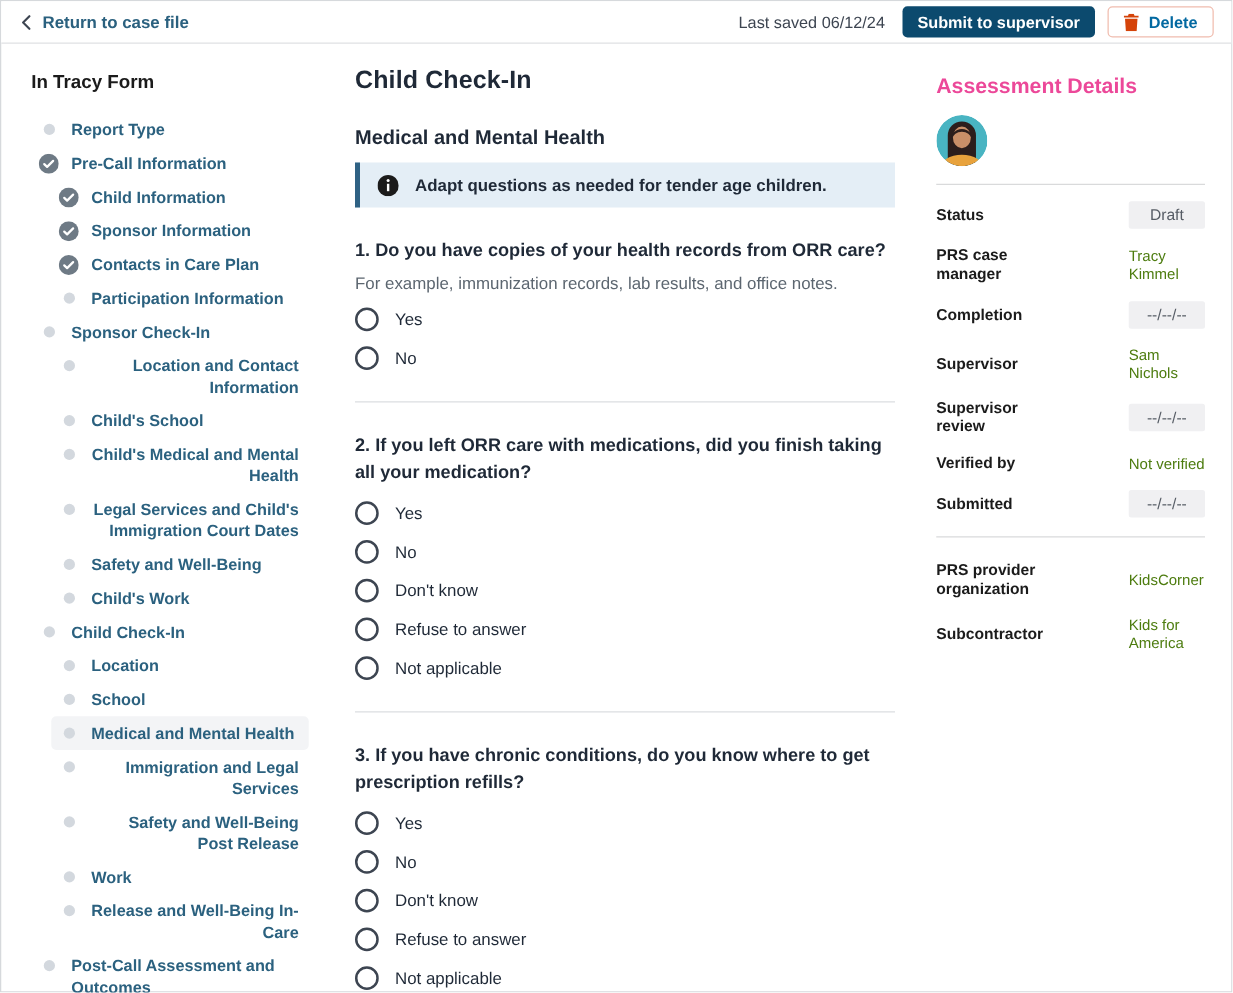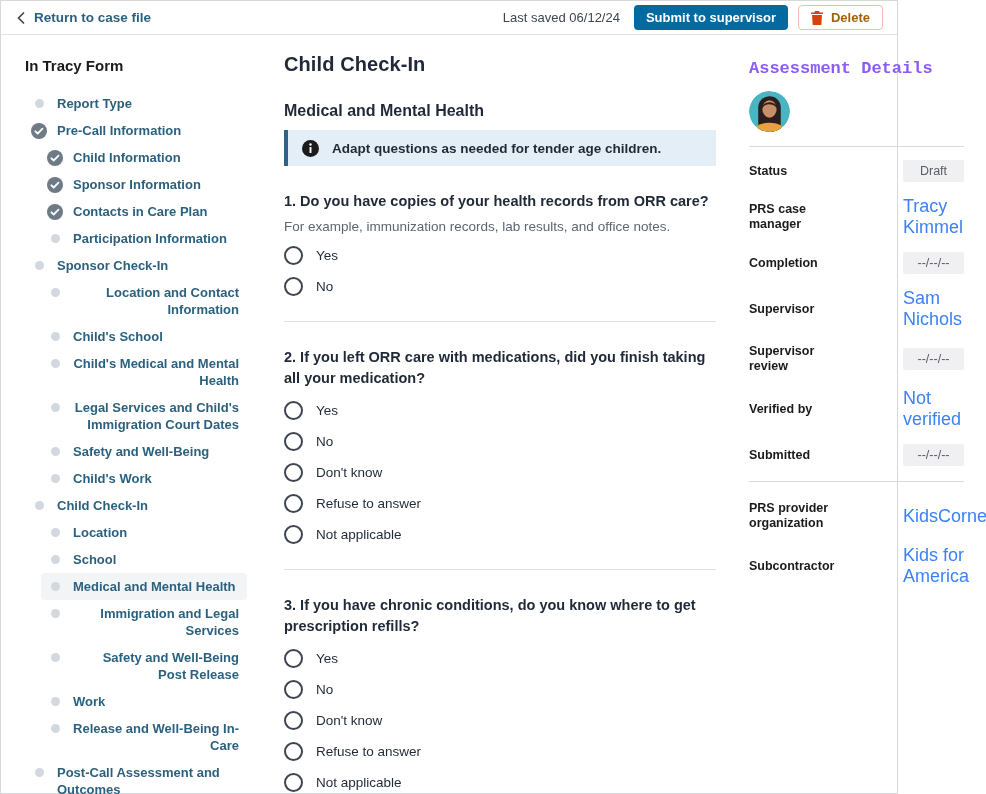--- a/index.html
+++ b/index.html
@@ -1,38 +1,38 @@
 <!DOCTYPE html>
 <html><head>
 <meta charset="utf-8">
 <style>
   * { margin:0; padding:0; box-sizing:border-box; }
   html,body { width:986px; height:794px; }
   body {
     font-family:"Liberation Sans", sans-serif;
     background:#fff; color:#1b1b1b; overflow:hidden;
   }
-  .page { position:relative; width:898px; height:794px; border:1px solid #d6d9dc; background:#fff; }
+  .page { position:relative; width:986px; height:794px; border:1px solid #d6d9dc; background:#fff; }
 
   
   .topbar {
     position:absolute; top:0; left:0; right:0; height:34px;
     display:flex; align-items:center; padding:0 14px 0 16px;
     border-bottom:1px solid #dfe1e4; background:#fff;
   }
   .back-link { display:flex; align-items:center; gap:9px; color:#2b617f; font-size:13.5px; font-weight:bold; cursor:pointer; }
   .back-link svg { display:block; }
   .topbar .spacer { flex:1; }
   .last-saved { font-size:13px; color:#3d4551; margin-right:14px; }
   .btn-submit {
-    background:#0369a1; color:#fff; border:none; border-radius:4px;
+    background:#0c4a6e; color:#fff; border:none; border-radius:4px;
     font-family:inherit; font-size:13px; font-weight:bold; padding:5px 12px; cursor:pointer; margin-right:10px;
   }
   .btn-delete {
-    background:#fff; color:#a16207; border:1px solid #f0bcae; border-radius:4px;
+    background:#fff; color:#0369a1; border:1px solid #f0bcae; border-radius:4px;
     font-family:inherit; font-size:13px; font-weight:bold; padding:4px 12px; cursor:pointer;
     display:flex; align-items:center; gap:8px;
   }
 
   
   .left-nav { position:absolute; top:34px; left:0; width:262px; bottom:0; padding:22px 16px 0 24px; }
   .nav-heading { font-size:15px; font-weight:bold; color:#1b1b1b; margin-bottom:16px; }
   .nav-item {
     display:flex; align-items:flex-start; gap:10px;
     padding:5px 8px 5px 6px; border-radius:4px; cursor:pointer;
@@ -55,28 +55,28 @@
   .info-text { font-size:13.5px; font-weight:bold; color:#1f2937; }
   .q-title { margin-top:25px; font-size:14.5px; font-weight:bold; color:#1f2937; line-height:21px; }
   .q-hint { margin-top:7px; font-size:13.5px; color:#5c6670; }
   .option { display:flex; align-items:center; gap:13px; margin-top:12px; cursor:pointer; }
   .radio { width:19px; height:19px; border:2px solid #3d4551; border-radius:50%; background:#fff; flex:0 0 19px; }
   .option-label { font-size:13.5px; color:#1f2937; }
   .divider { border-top:1px solid #dcdee1; margin-top:25px; }
 
   
   .details { position:absolute; top:34px; left:748px; width:215px; }
-  .details-heading { font-size:17px; font-weight:bold; color:#8b5cf6; margin-top:24px;font-family:Liberation Mono, monospace; }
+  .details-heading { font-size:17px; font-weight:bold; color:#ec4899; margin-top:24px; }
   .person { display:flex; align-items:center; gap:12px; padding:13px 0 14px; border-bottom:1px solid #d9dadb; }
   .person-name { font-size:14px; font-weight:bold; color:#1f2937; }
   .person-aka { font-size:13px; color:#5c6670; margin-top:3px; }
   .detail-row { display:grid; grid-template-columns:106px 1fr; align-items:center; padding:7px 0;gap:48px; }
   .detail-row:first-of-type { padding-top:13px; }
   .detail-label { font-size:12.5px; font-weight:bold; color:#1b1b1b; line-height:15px; padding-right:6px; }
-  .detail-value { font-size:18px; color:#3b82f6; }
+  .detail-value { font-size:12px; color:#4d7c0f; }
   .detail-pill { font-size:12.5px; color:#565c65; background:#f0f0f2; border-radius:2px; text-align:center; padding:4px 4px; }
   .detail-divider { border-top:1px solid #d9dadb; margin-top:8px; padding-top:6px; }
   .avatar { width:41px; height:41px; border-radius:50%; overflow:hidden; flex:0 0 41px; }
 </style>
 </head>
 <body>
 
 <div class="page">
 
   <div class="topbar">

